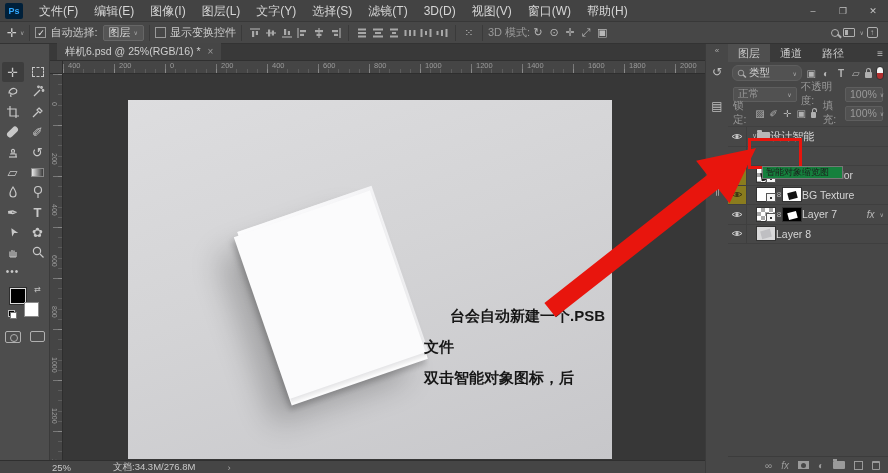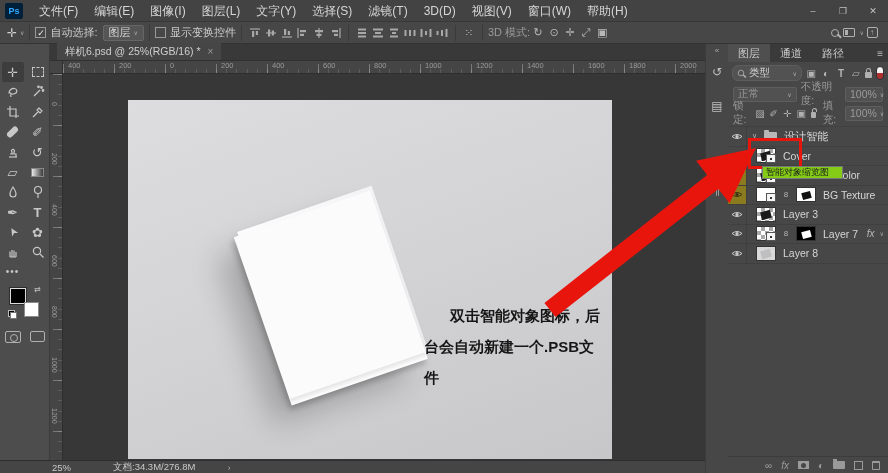--- a/index.html
+++ b/index.html
@@ -129,21 +129,21 @@
   .field{display:flex;align-items:center;height:15px;background:#515151;border:1px solid #5e5e5e;
          border-radius:2px;padding:0 4px;color:#9a9a9a;}
   .blendfield{width:70px;justify-content:space-between;}
   .valfield{width:38px;justify-content:space-between;}
   .lockrow{height:18px;display:flex;align-items:center;padding:0 5px;gap:5px;font-size:10.5px;color:#9a9a9a;}
   .lki{font-size:10px;color:#b0b0b0;}
   .layerlist{margin-top:4px;border-top:1px solid #404040;}
   .lrow{height:19.5px;display:flex;align-items:stretch;border-bottom:1px solid #3f3f3f;}
   .eyecell{width:19px;flex:none;border-right:1px solid #3f3f3f;display:flex;align-items:center;justify-content:center;}
   .eyecell.olive{background:#8a7c1e;}
-  .rowbody{flex:1;display:flex;align-items:center;gap:7px;padding-left:5px;font-size:10.5px;color:#d5d5d5;overflow:hidden;}
+  .rowbody{flex:1;display:flex;align-items:center;gap:0;padding-left:5px;font-size:10.5px;color:#d5d5d5;overflow:hidden;}
   .rowbody.child{padding-left:9px;}
   .twist{font-size:7px;color:#b5b5b5;}
   .foldico{width:13px;height:9px;background:#b8b8b8;border-radius:1px;position:relative;flex:none;}
   .foldico::before{content:'';position:absolute;top:-2px;left:0;width:5px;height:2px;background:#b8b8b8;border-radius:1px 1px 0 0;}
   .gname{font-size:11px;}
   .th{width:20px;height:15px;border:1px solid #333;background:#fff;position:relative;flex:none;}
   .th.checker{background:
       linear-gradient(45deg,#a8a8a8 25%,transparent 25% 75%,#a8a8a8 75%) 0 0/8px 8px,
       linear-gradient(45deg,#a8a8a8 25%,transparent 25% 75%,#a8a8a8 75%) 4px 4px/8px 8px,#fff;}
   .th.light{background:#d9d9da;}
@@ -172,21 +172,21 @@
   
   .statusbar{position:absolute;left:0;top:460px;width:705px;height:13px;background:#454545;
              border-top:1px solid #2f2f2f;display:flex;align-items:center;font-size:9.5px;color:#c9c9c9;}
   .zoomval{margin-left:52px;}
   .docinfo{margin-left:42px;}
   .statchev{margin-left:32px;color:#a5a5a5;}
 
   
   .arrowsvg{position:absolute;left:0;top:0;width:888px;height:473px;z-index:50;pointer-events:none;}
   .redrect{position:absolute;left:748px;top:138px;width:54px;height:31px;border:3px solid #e8150d;z-index:51;}
-  .tooltip{position:absolute;left:762px;top:166px;width:81px;height:13px;background:#84cc16;
+  .tooltip{position:absolute;left:762px;top:166px;width:81px;height:13px;background:#15803d;
            border:1px solid #777;display:flex;align-items:center;padding:0 3px;font-size:9px;
            color:#1c1c1c;z-index:52;white-space:nowrap;overflow:hidden;}
   .eyesvg{display:block;}
 </style>
 </head>
 <body>
 
 <div class="app">
 
   <div class="menubar">
@@ -446,22 +446,22 @@
     <span style="top:232px">800</span>
     <span style="top:283px">1000</span>
     <span style="top:334px">1200</span>
     <span style="top:385px">1400</span>
   </div>
 
   <div class="pasteboard"></div>
   <div class="canvas">
     <div class="book"></div>
     <div class="annotation">
+      <div>台会自动新建一个.PSB文件</div>
       <div>双击智能对象图标，后</div>
-      <div>台会自动新建一个.PSB文件</div>
     </div>
   </div>
 
   <div class="dockstrip">
     <span class="dchev">«</span>
     <span class="dicon" style="margin-top:8px;">↺</span>
     <span class="dicon" style="margin-top:16px;">▤</span>
     <span class="dicon small" style="margin-top:44px;">A|</span>
     <span class="dicon" style="margin-top:4px;">¶</span>
   </div>
@@ -527,26 +527,20 @@
         </div>
       </div>
 
       <div class="lrow">
         <div class="eyecell">
           <svg class="eyesvg" width="12" height="9">
               <path d="M1 4.5Q6 .5 11 4.5Q6 8.5 1 4.5Z" fill="none" stroke="#cccccc"></path>
               <circle cx="6" cy="4.5" r="1.6" fill="#cccccc"></circle>
             </svg>
         </div>
-        <div class="rowbody child">
-          <span class="th checker sobadge">
-              <span class="blob"></span>
-            </span>
-          <span>Cover</span>
-        </div>
       </div>
 
       <div class="lrow">
         <div class="eyecell olive">
           <svg class="eyesvg" width="12" height="9">
               <path d="M1 4.5Q6 .5 11 4.5Q6 8.5 1 4.5Z" fill="none" stroke="#3a3314"></path>
               <circle cx="6" cy="4.5" r="1.6" fill="#3a3314"></circle>
             </svg>
         </div>
         <div class="rowbody child">
@@ -568,34 +562,20 @@
           <span class="th sobadge"></span>
           <span class="link8">8</span>
           <span class="mask white">
               <span class="kblob"></span>
             </span>
           <span>BG Texture</span>
         </div>
       </div>
 
 
-      <div class="lrow">
-        <div class="eyecell">
-          <svg class="eyesvg" width="12" height="9">
-              <path d="M1 4.5Q6 .5 11 4.5Q6 8.5 1 4.5Z" fill="none" stroke="#cccccc"></path>
-              <circle cx="6" cy="4.5" r="1.6" fill="#cccccc"></circle>
-            </svg>
-        </div>
-        <div class="rowbody child">
-          <span class="th checker">
-              <span class="blob"></span>
-            </span>
-          <span>Layer 3</span>
-        </div>
-      </div>
 
       <div class="lrow">
         <div class="eyecell">
           <svg class="eyesvg" width="12" height="9">
               <path d="M1 4.5Q6 .5 11 4.5Q6 8.5 1 4.5Z" fill="none" stroke="#cccccc"></path>
               <circle cx="6" cy="4.5" r="1.6" fill="#cccccc"></circle>
             </svg>
         </div>
         <div class="rowbody child">
           <span class="th checker sobadge"></span>

